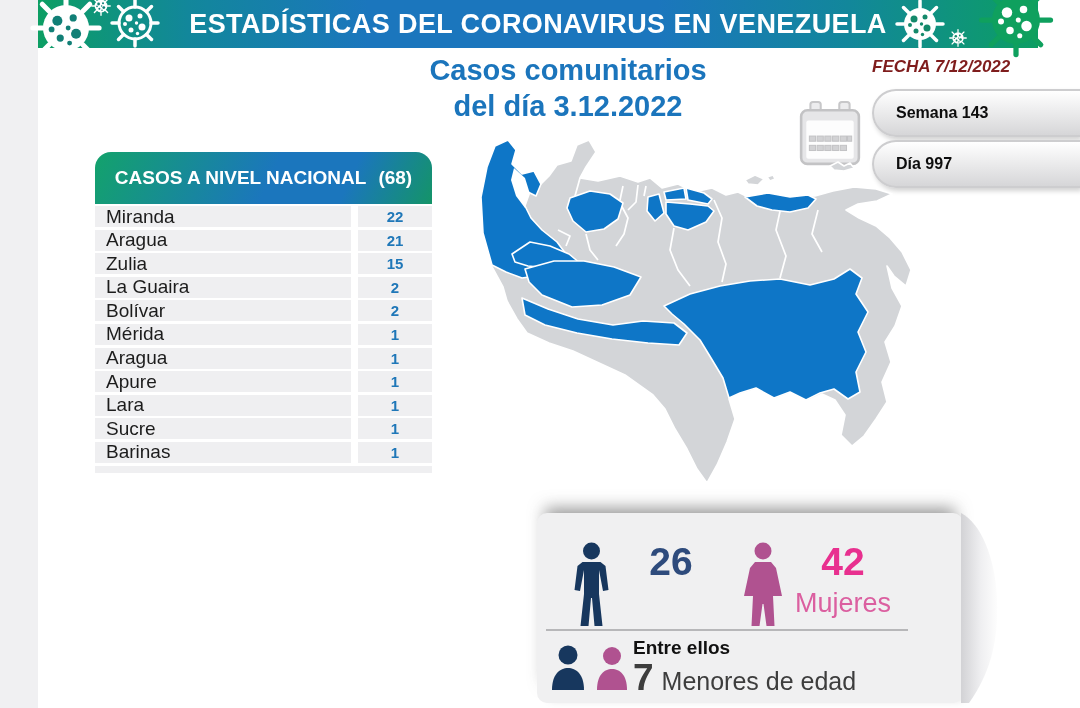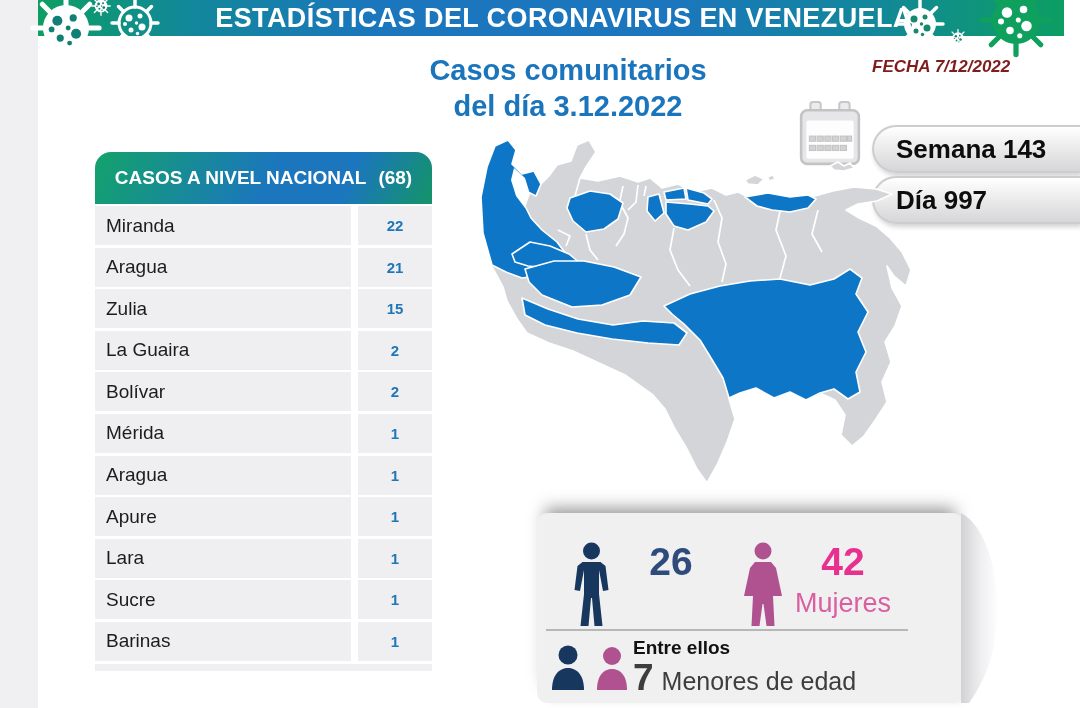--- a/index.html
+++ b/index.html
@@ -1,45 +1,45 @@
 <!DOCTYPE html>
 <html style="--clr-banner-green: #0C9E63; --clr-banner-blue: #1B76BD; --clr-title-blue: #1B75BC; --clr-case-number-blue: #1F77B8; --clr-row-bg: #EFEFF1; --clr-map-blue: #0E76C7; --clr-map-gray: #D3D5D8; --clr-hombres-value: #2E4B7C; --clr-hombres-label: #3E6493; --clr-man-icon: #17375E; --clr-mujeres-value: #E8308F; --clr-mujeres-label: #DB5FA0; --clr-woman-icon: #B05290; --clr-menores-text: #3D3D3D; --clr-panel-bg: #F0F0F1;"><head>
 <meta charset="utf-8">
 <style>
   html,body{margin:0;padding:0;background:#fff;}
   .page{position:relative;width:1080px;height:708px;background:#ffffff;overflow:hidden;
         font-family:"Liberation Sans", sans-serif;}
   .edge-strip{position:absolute;left:0;top:0;width:38px;height:708px;background:#f0f0f2;}
 
   
-  .banner{position:absolute;left:38px;top:0;width:1000px;height:36px;
+  .banner{position:absolute;left:38px;top:0;width:1000px;height:48px;
     background:linear-gradient(90deg,#0C9E63 0%,#12879B 15%,#1B76BD 33%,#1B76BD 62%,#12879B 81%,#0C9E63 100%);
-    display:flex;align-items:center;justify-content:center;padding-left:26px;}
+    display:flex;align-items:center;justify-content:center;}
   .banner-title{color:#ffffff;font-weight:bold;font-size:27px;letter-spacing:.4px;white-space:nowrap;z-index:2;}
   .banner-deco{position:absolute;left:0;top:0;width:1000px;height:48px;overflow:visible;pointer-events:none;}
   
   .subtitle{position:absolute;left:378px;top:52px;width:380px;text-align:center;
     color:var(--clr-title-blue,#1B75BC);font-weight:bold;font-size:29px;line-height:36px;}
   .fecha{position:absolute;left:872px;top:57px;width:150px;font-size:17px;font-weight:bold;
     font-style:italic;color:#7f1d1d;white-space:nowrap;}
   .badge{position:absolute;left:872px;right:0;height:44px;
     background:linear-gradient(#ffffff,#d6d6d8);border:2px solid #cdcdcf;border-right:none;
     border-radius:24px 0 0 24px;box-shadow:2px 3px 5px rgba(0,0,0,.18);
-    display:flex;align-items:center;padding-left:22px;font-weight:bold;font-size:26px;color:#0d0d0d;margin-top:36px;}
+    display:flex;align-items:center;padding-left:22px;font-weight:bold;font-size:16px;color:#0d0d0d;}
   .badge-semana{top:89px;} .badge-dia{top:140px;}
   .calendar{position:absolute;left:799px;top:101px;width:62px;height:66px;}
 
   
   .cases-table{position:absolute;left:95px;top:152px;width:337px;}
   .cases-header{height:52px;border-radius:16px 16px 0 0;
     background:linear-gradient(115deg,#13A26B 0%,#1B76BD 52%,#1B76BD 74%,#149468 100%);
     display:flex;align-items:center;justify-content:center;color:#fff;font-weight:bold;font-size:19px;}
   .cases-header .total{margin-left:12px;}
   .cases-rows{margin-top:2px;display:flex;flex-direction:column;gap:2.6px;}
-  .trow{display:flex;height:39px;}
+  .trow{display:flex;height:21px;}
   .tname{width:245px;background:var(--clr-row-bg,#EFEFF1);display:flex;align-items:center;
     padding-left:11px;font-size:19px;color:#1c1c1c;}
   .tval{width:74px;margin-left:7px;background:var(--clr-row-bg,#EFEFF1);display:flex;align-items:center;
     justify-content:center;font-size:15px;font-weight:bold;color:var(--clr-case-number-blue,#1F77B8);}
   .tfoot{margin-top:2.6px;height:7px;background:var(--clr-row-bg,#EFEFF1);}
 
   
   .map{position:absolute;left:478px;top:138px;width:480px;height:360px;}
   .map path{stroke:#ffffff;stroke-width:1.6;stroke-linejoin:round;}
   .map .gline{fill:none;stroke:#ffffff;stroke-width:1.7;}

